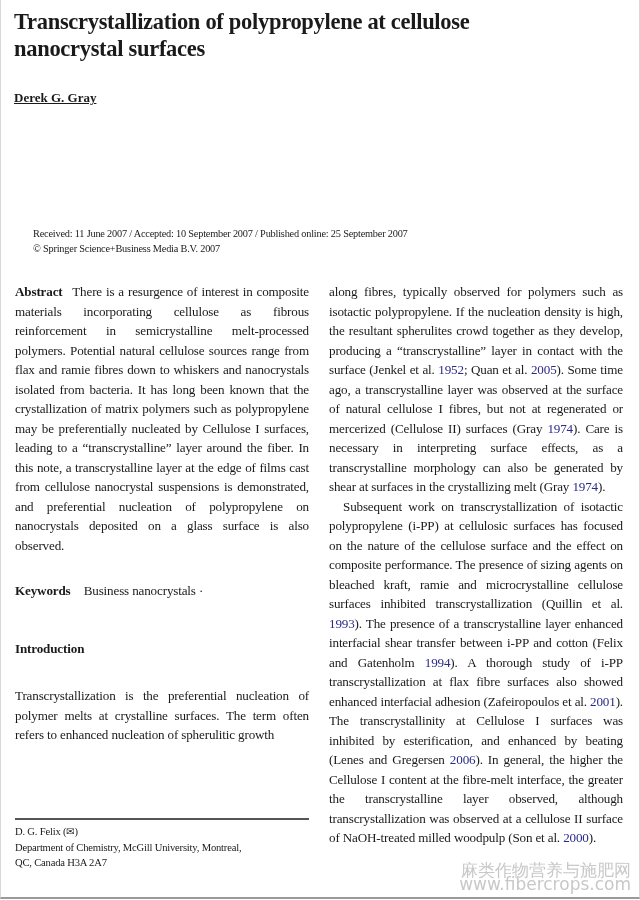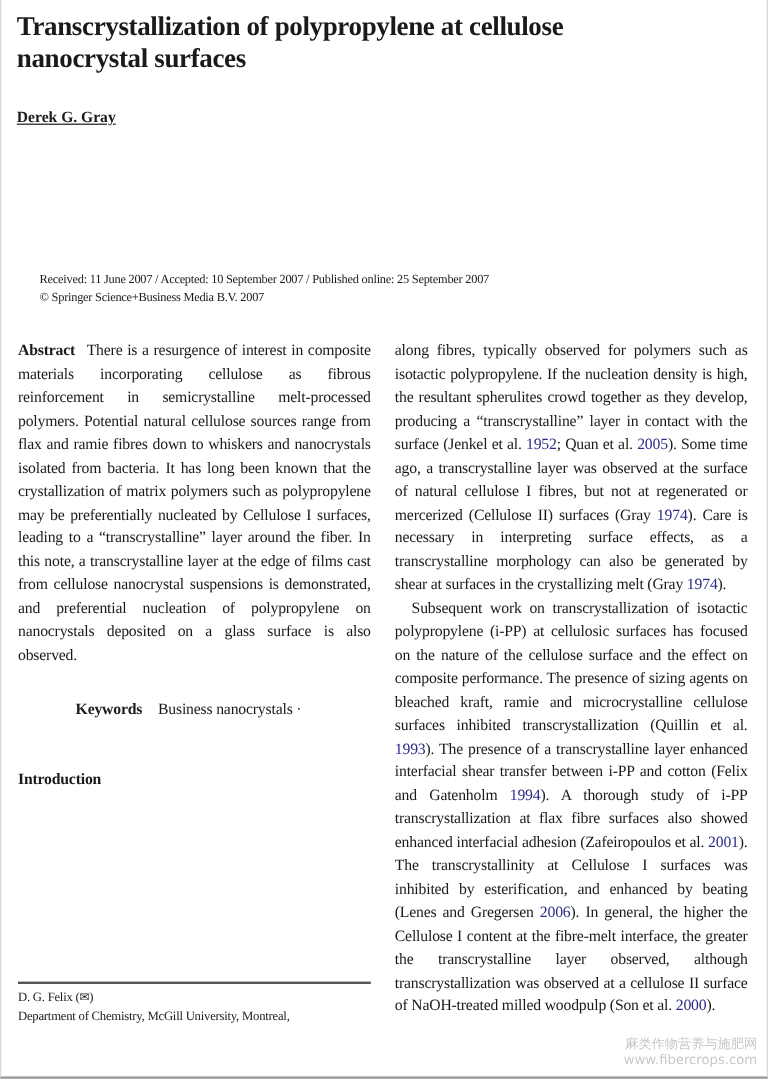--- a/index.html
+++ b/index.html
@@ -29,35 +29,35 @@
   .meta div { white-space: nowrap; }
   .col {
     position: absolute; top: 282px; font-size: 13.1px; line-height: 19.5px;
     text-align: justify; letter-spacing: -0.15px;
   }
   .col-left { left: 14px; width: 294px; }
   .col-right { left: 328px; width: 294px; }
   .col p { margin: 0; }
   .abstract-label { font-weight: bold; margin-right: 6px; }
   .keywords { margin-top: 26px !important; text-align: left !important; }
-  .kw-label { font-weight: bold; margin-right: 10px; margin-left: 48px; }
+  .kw-label { font-weight: bold; margin-right: 10px; }
   .section-heading { font-weight: bold; margin: 38px 0 0 0; font-size: 13.1px; }
   .intro-text { margin-top: 28px !important; }
   .indent { text-indent: 14px; }
   .cite { color: #2a2a8a; }
   .footnote {
     position: absolute; left: 14px; top: 818px; width: 294px;
     border-top: 2px solid #555; padding-top: 4px;
     font-size: 10.6px; line-height: 15.5px; letter-spacing: -0.2px;
   }
   .footnote div { white-space: nowrap; }
   .envelope { font-family: "DejaVu Sans", sans-serif; font-size: 10px; }
   .watermark {
     position: absolute; right: 8px; bottom: 6px; text-align: right;
-    font-family: "DejaVu Sans", sans-serif; color: #c8c8c8; font-size: 11px; line-height: 14px;
+    font-family: "DejaVu Sans", sans-serif; color: #c8c8c8; font-size: 17px; line-height: 14px;
   }
 </style>
 </head>
 <body>
 
 <div class="page">
   <h1 class="title">Transcrystallization of polypropylene at cellulose nanocrystal surfaces</h1>
   <p class="author">Derek G. Gray</p>
 
   <div class="meta">
@@ -68,32 +68,34 @@
   <div class="col col-left">
     <p>
       <span class="abstract-label">Abstract</span>
       <span>There is a resurgence of interest in composite materials incorporating cellulose as fibrous reinforcement in semicrystalline melt-processed polymers. Potential natural cellulose sources range from flax and ramie fibres down to whiskers and nanocrystals isolated from bacteria. It has long been known that the crystallization of matrix polymers such as polypropylene may be preferentially nucleated by Cellulose I surfaces, leading to a “transcrystalline” layer around the fiber. In this note, a transcrystalline layer at the edge of films cast from cellulose nanocrystal suspensions is demonstrated, and preferential nucleation of polypropylene on nanocrystals deposited on a glass surface is also observed.</span>
     </p>
     <p class="keywords">
       <span class="kw-label">Keywords</span>
       <span>Business nanocrystals ·</span><br>
     </p>
     <h2 class="section-heading">Introduction</h2>
+    <p class="intro-text">Transcrystallization is the preferential nucleation of polymer melts at crystalline surfaces. The term often refers to enhanced nucleation of spherulitic growth</p>
   </div>
 
   <div class="col col-right">
     <p id="rp1"><span>along fibres, typically observed for polymers such as isotactic polypropylene. If the nucleation density is high, the resultant spherulites crowd together as they develop, producing a “transcrystalline” layer in contact with the surface (Jenkel et al. </span><span class="cite" style="color: rgb(42, 42, 138);">1952</span><span>; Quan et al. </span><span class="cite" style="color: rgb(42, 42, 138);">2005</span><span>). Some time ago, a transcrystalline layer was observed at the surface of natural cellulose I fibres, but not at regenerated or mercerized (Cellulose II) surfaces (Gray </span><span class="cite" style="color: rgb(42, 42, 138);">1974</span><span>). Care is necessary in interpreting surface effects, as a transcrystalline morphology can also be generated by shear at surfaces in the crystallizing melt (Gray </span><span class="cite" style="color: rgb(42, 42, 138);">1974</span><span>).</span></p>
     <p id="rp2" class="indent"><span>Subsequent work on transcrystallization of isotactic polypropylene (i-PP) at cellulosic surfaces has focused on the nature of the cellulose surface and the effect on composite performance. The presence of sizing agents on bleached kraft, ramie and microcrystalline cellulose surfaces inhibited transcrystallization (Quillin et al. </span><span class="cite" style="color: rgb(42, 42, 138);">1993</span><span>). The presence of a transcrystalline layer enhanced interfacial shear transfer between i-PP and cotton (Felix and Gatenholm </span><span class="cite" style="color: rgb(42, 42, 138);">1994</span><span>). A thorough study of i-PP transcrystallization at flax fibre surfaces also showed enhanced interfacial adhesion (Zafeiropoulos et al. </span><span class="cite" style="color: rgb(42, 42, 138);">2001</span><span>). The transcrystallinity at Cellulose I surfaces was inhibited by esterification, and enhanced by beating (Lenes and Gregersen </span><span class="cite" style="color: rgb(42, 42, 138);">2006</span><span>). In general, the higher the Cellulose I content at the fibre-melt interface, the greater the transcrystalline layer observed, although transcrystallization was observed at a cellulose II surface of NaOH-treated milled woodpulp (Son et al. </span><span class="cite" style="color: rgb(42, 42, 138);">2000</span><span>).</span></p>
   </div>
 
   <div class="footnote">
     <div>
       <span>D. G. Felix</span>
       (<span class="envelope">✉</span>)
     </div>
     <div>Department of Chemistry, McGill University, Montreal,</div>
+    <div>QC, Canada H3A 2A7</div>
   </div>
 
   <div class="watermark">
     <div>麻类作物营养与施肥网</div>
     <div>www.fibercrops.com</div>
   </div>
 </div>
 
 </body></html>

